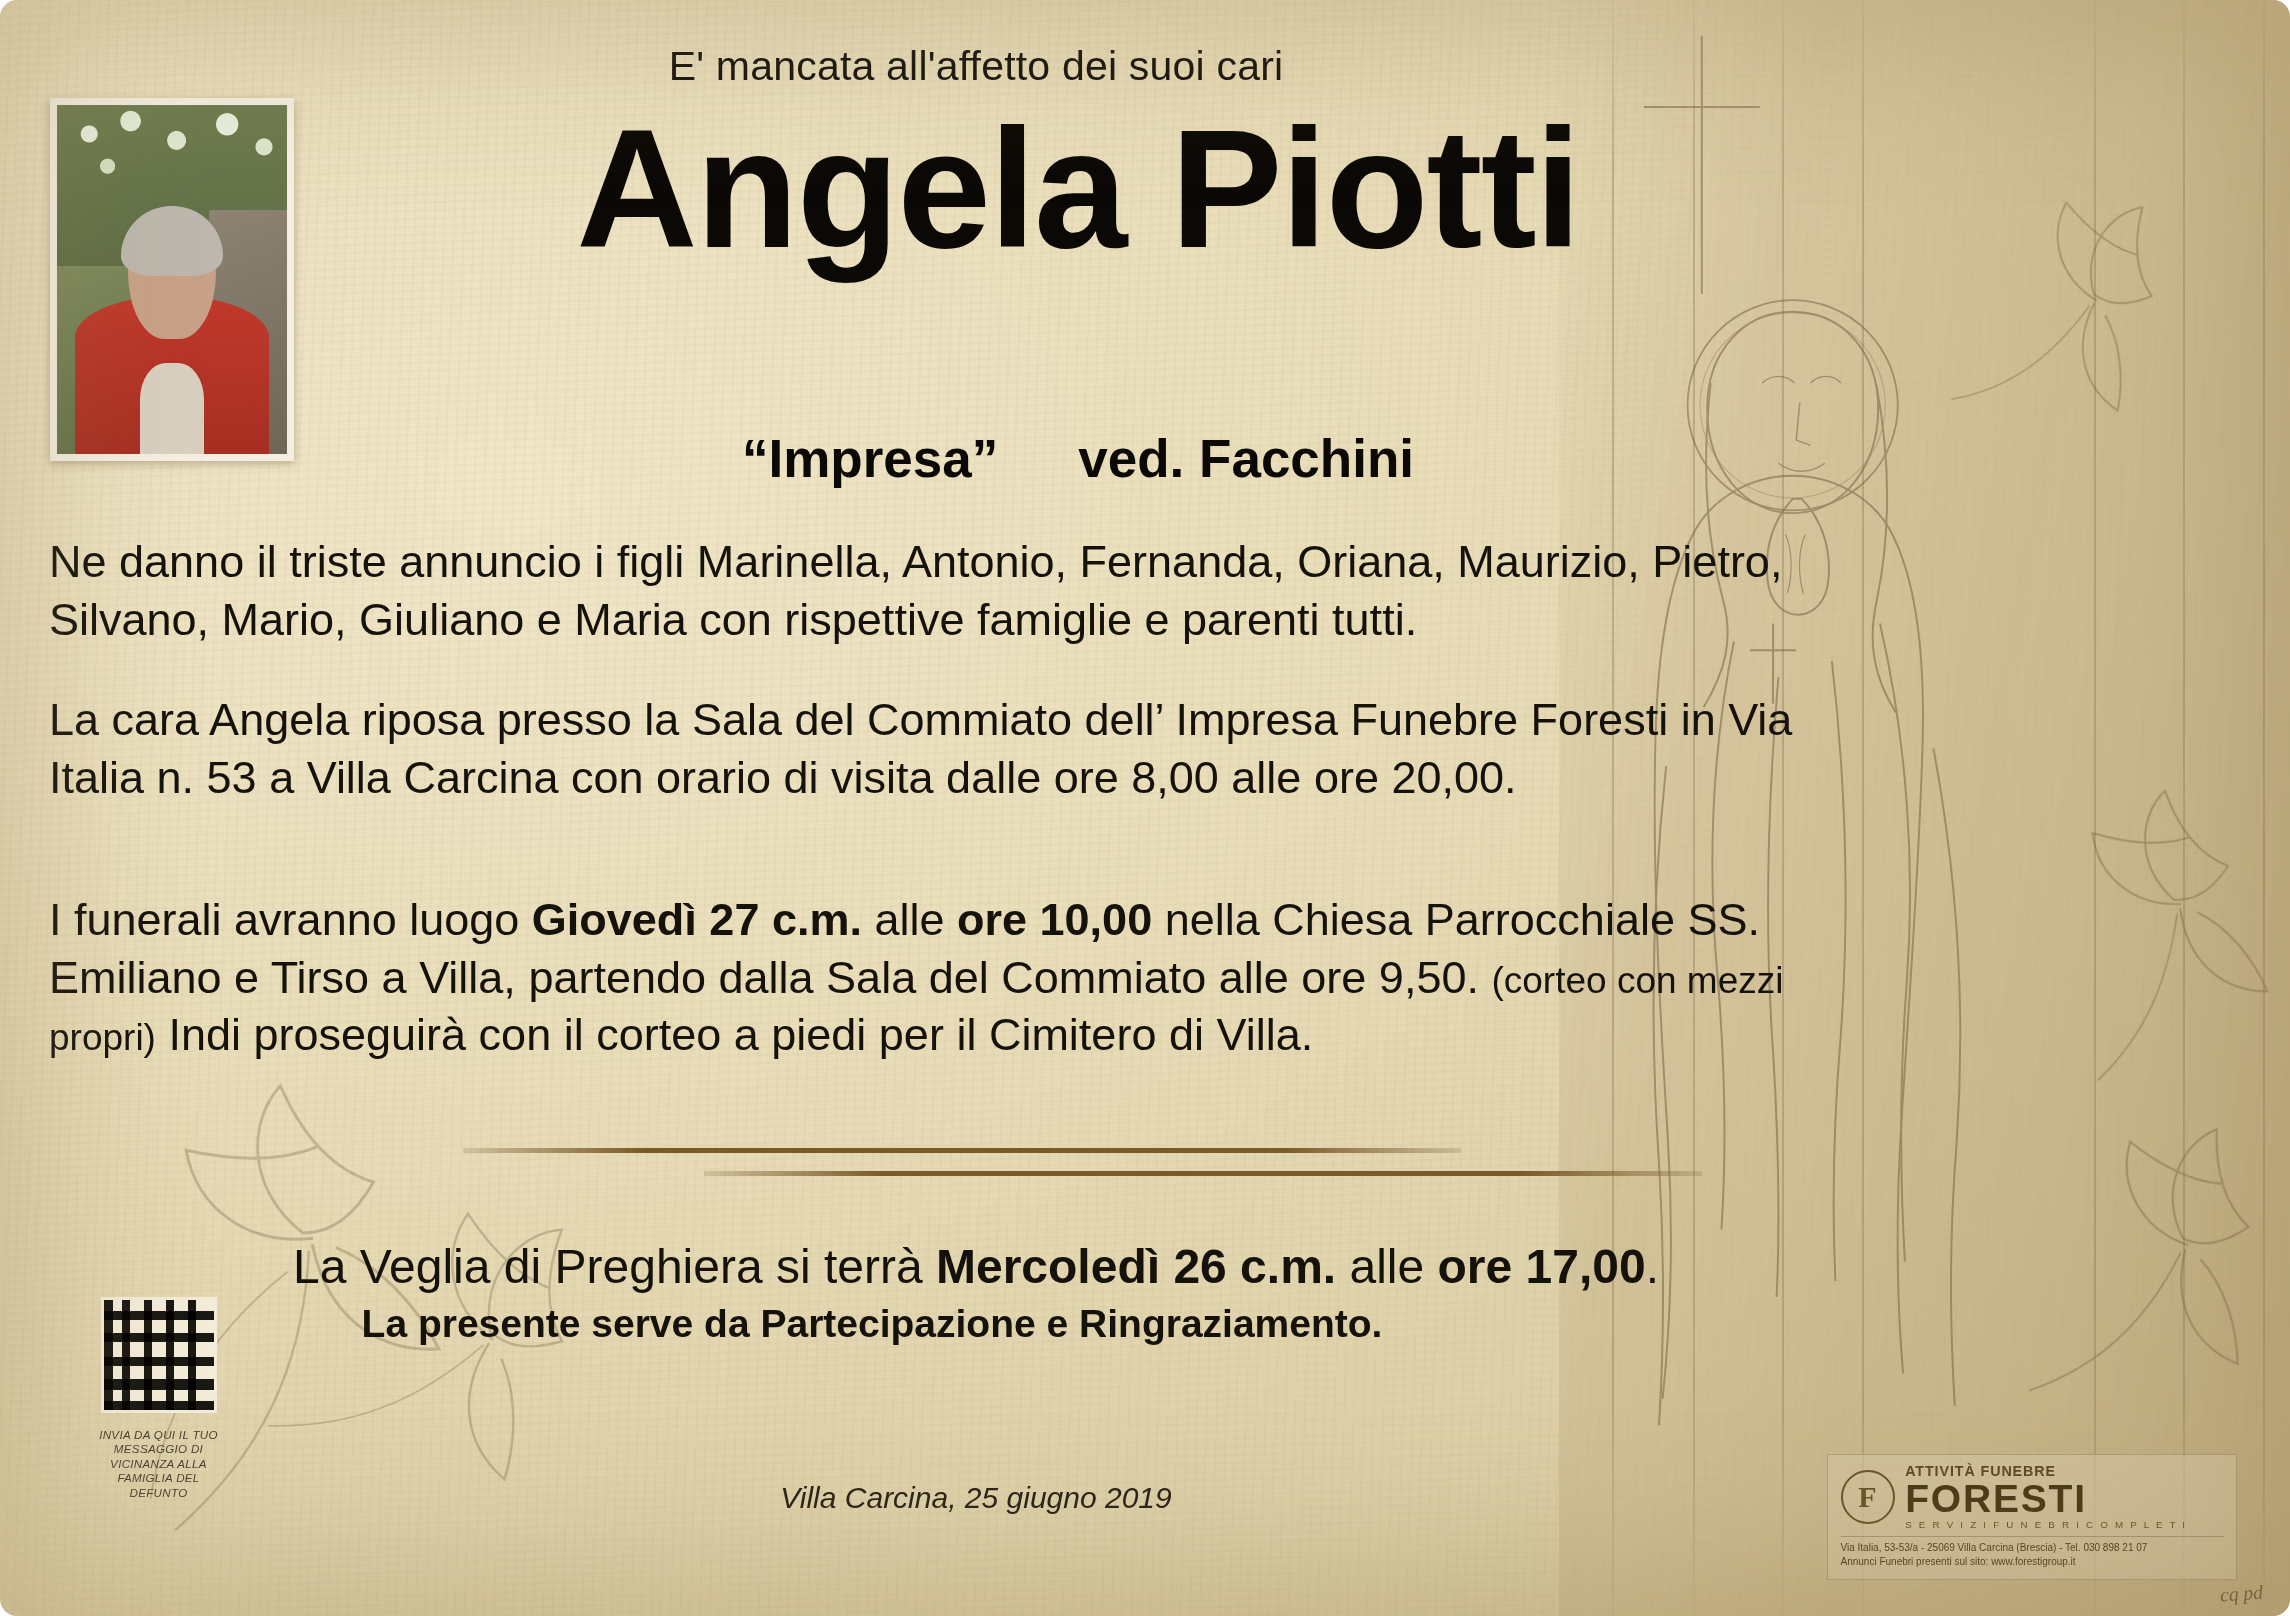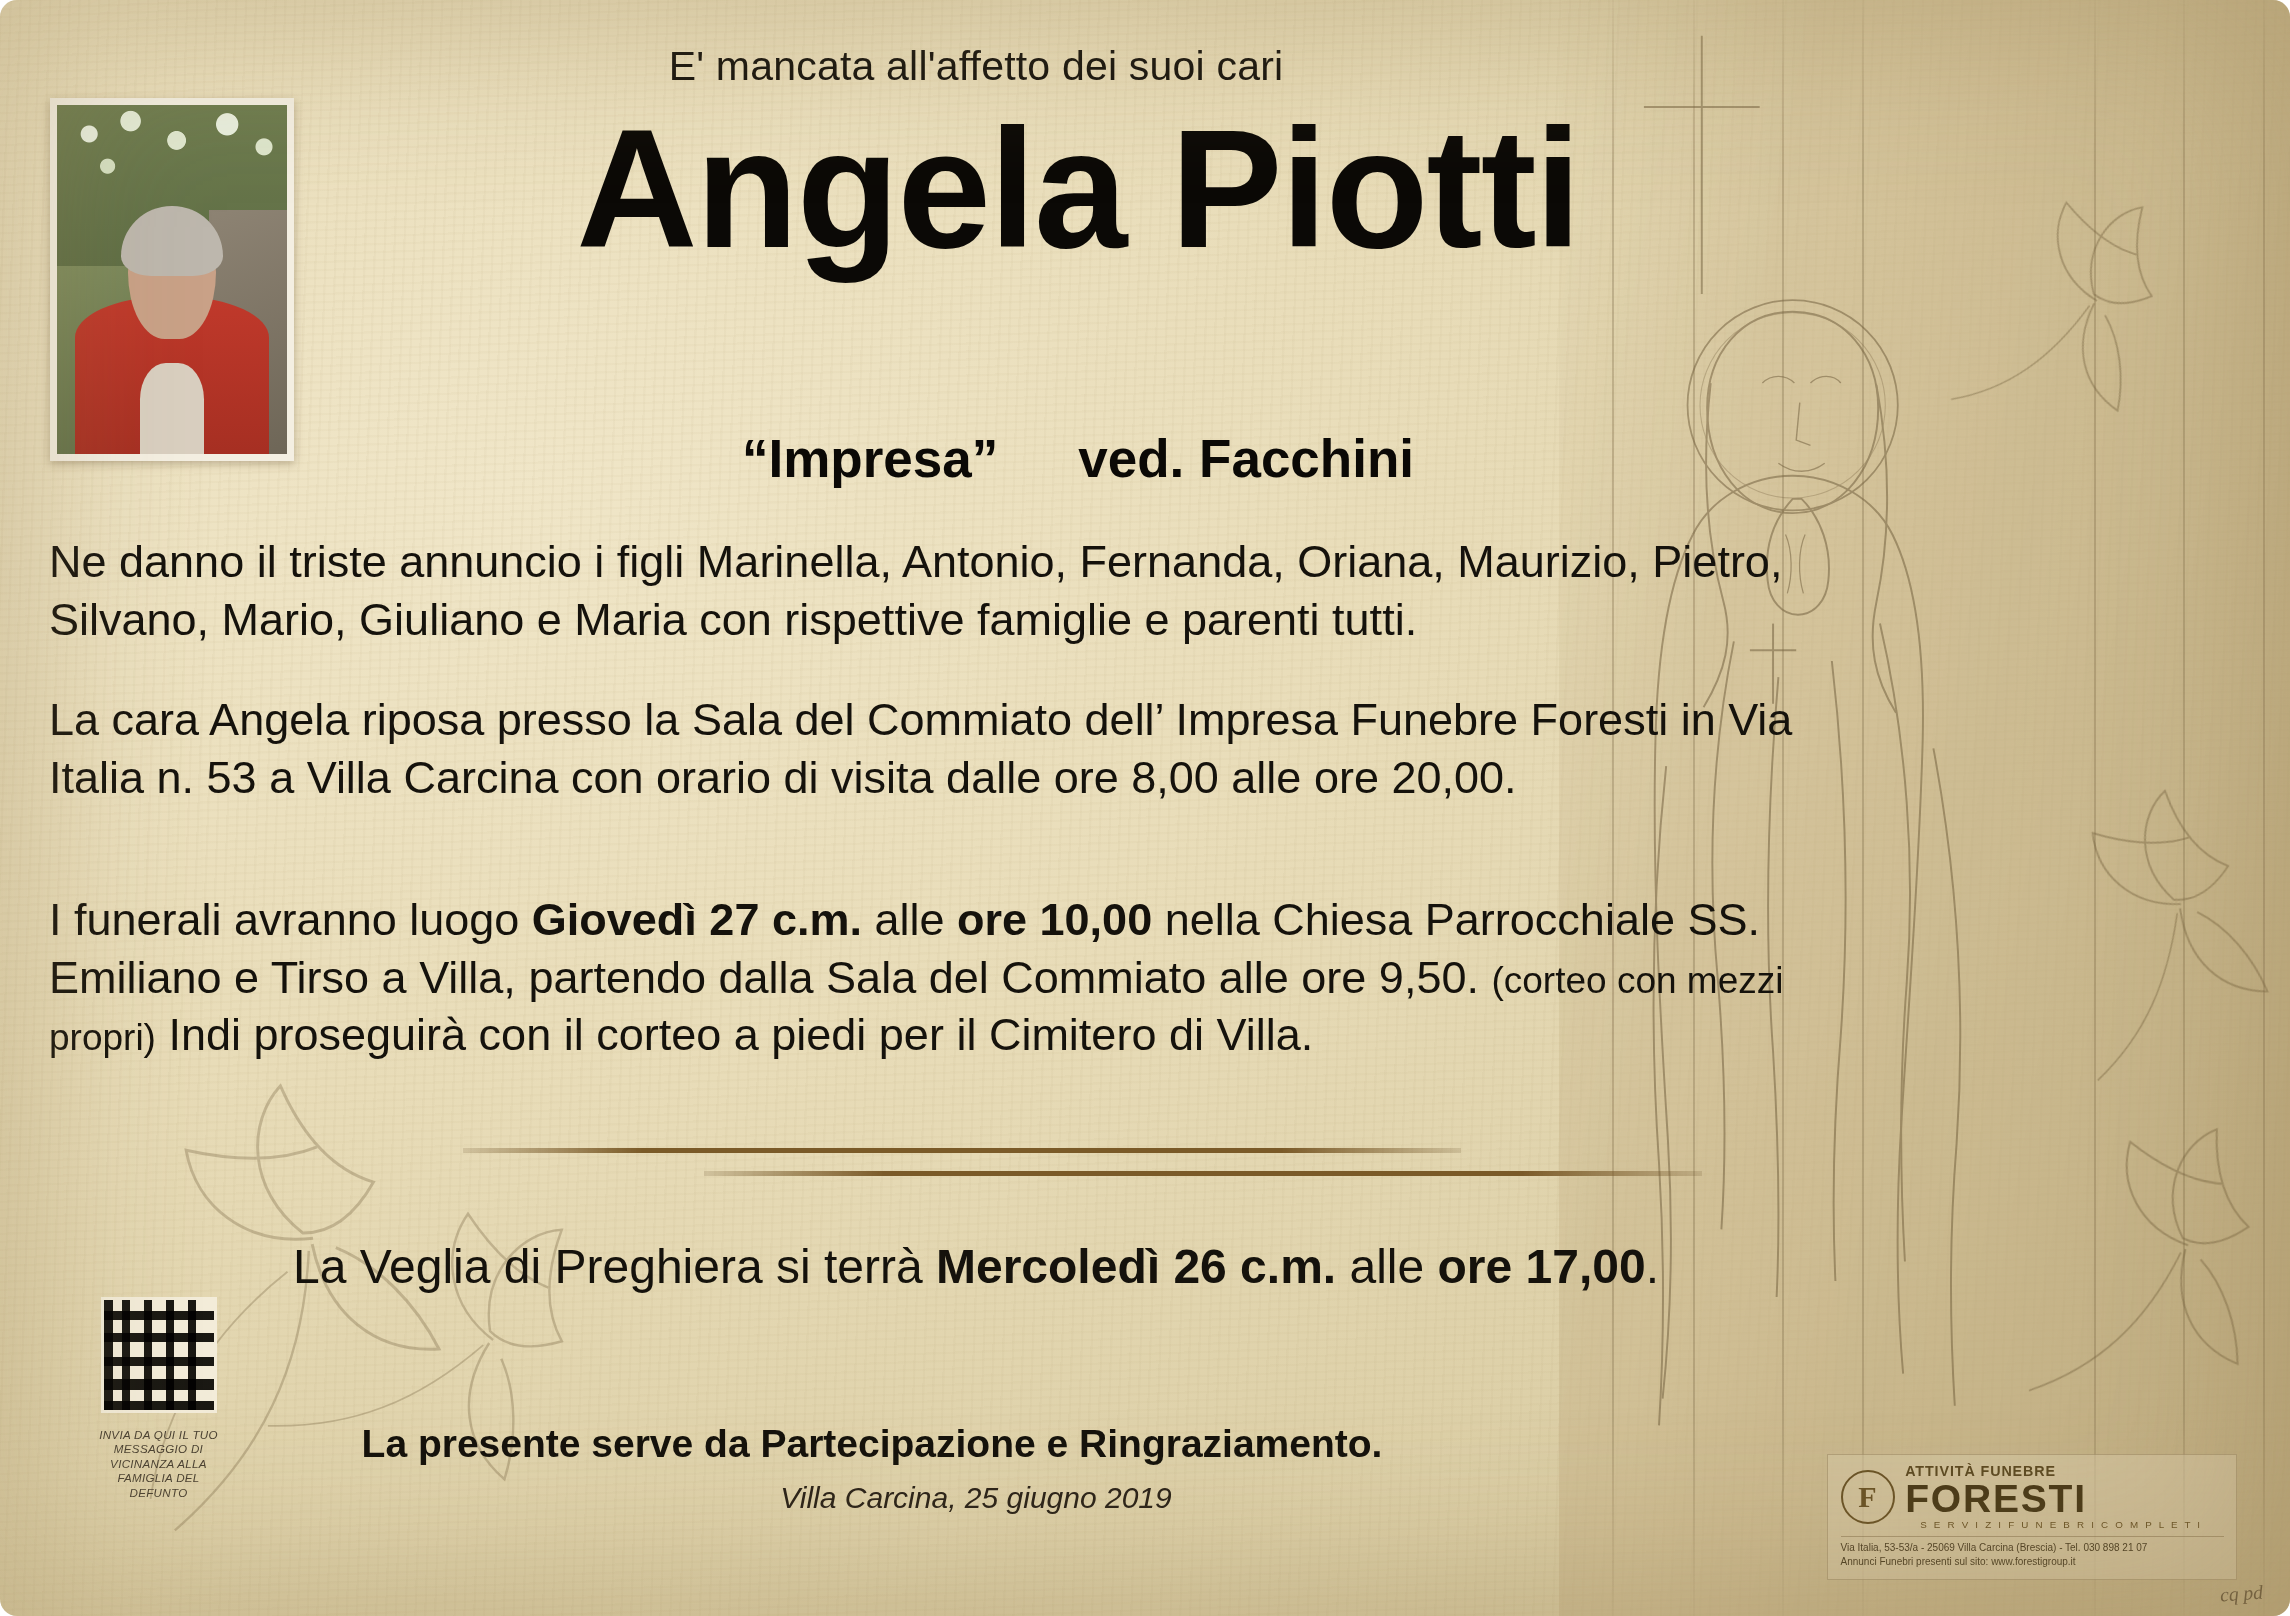--- a/index.html
+++ b/index.html
@@ -195,21 +195,21 @@
     top: 1239px;
     left: 0;
     width: 1952px;
     text-align: center;
     font-size: 48px;
     color: #15120c;
   }
   .veglia b { font-weight: 700; }
   .ring {
     position: absolute;
-    top: 1422px;
+    top: 1302px;
     left: 0;
     width: 1744px;
     text-align: center;
     font-size: 39px;
     font-weight: 700;
     color: #15120c;
   }
   .place-date {
     position: absolute;
     top: 1481px;
@@ -287,21 +287,20 @@
   .logo-big {
     font-size: 39px;
     font-weight: 700;
     letter-spacing: 1.8px;
     color: #4a3a18;
   }
   .logo-sub {
     font-size: 9.8px;
     letter-spacing: 2.2px;
     color: #6a5326;
-    margin-left: 15px;
   }
   .logo-lines {
     margin-top: 5.3px;
     border-top: 0.9px solid rgba(110,88,50,0.4);
     padding-top: 4.5px;
     font-size: 10px;
     line-height: 1.35;
     color: #4d3f22;
   }
   .sign {

